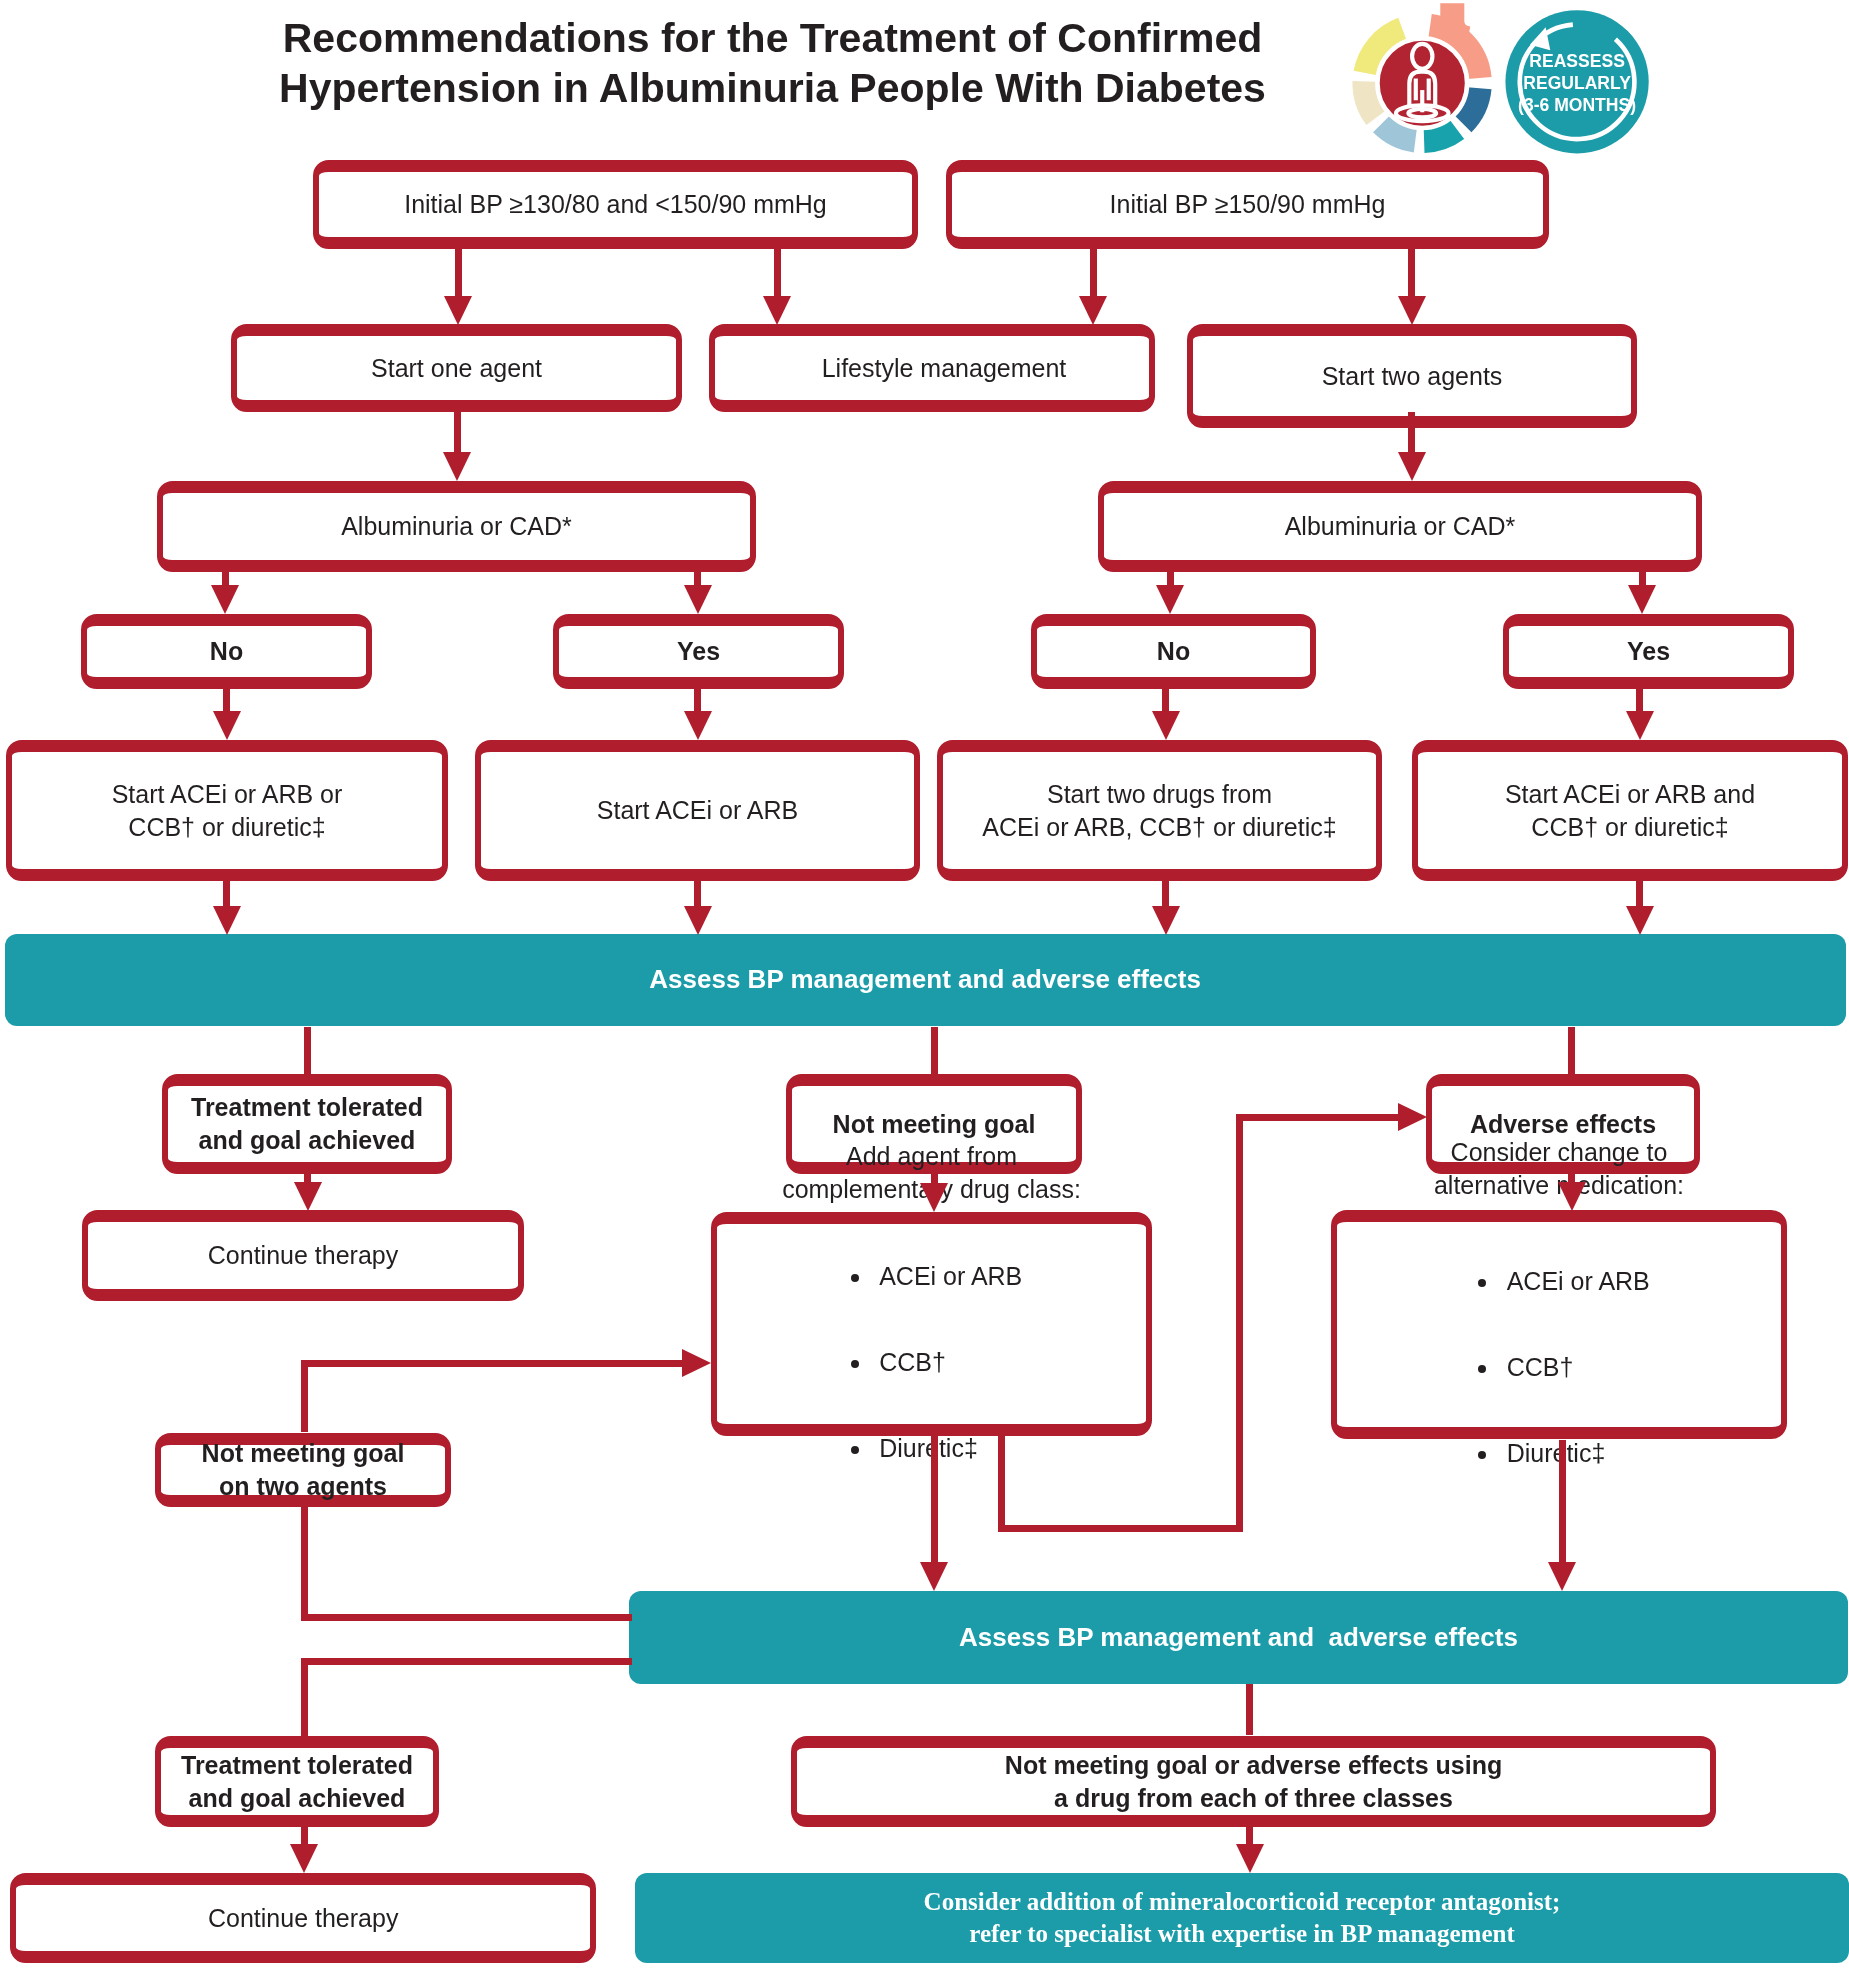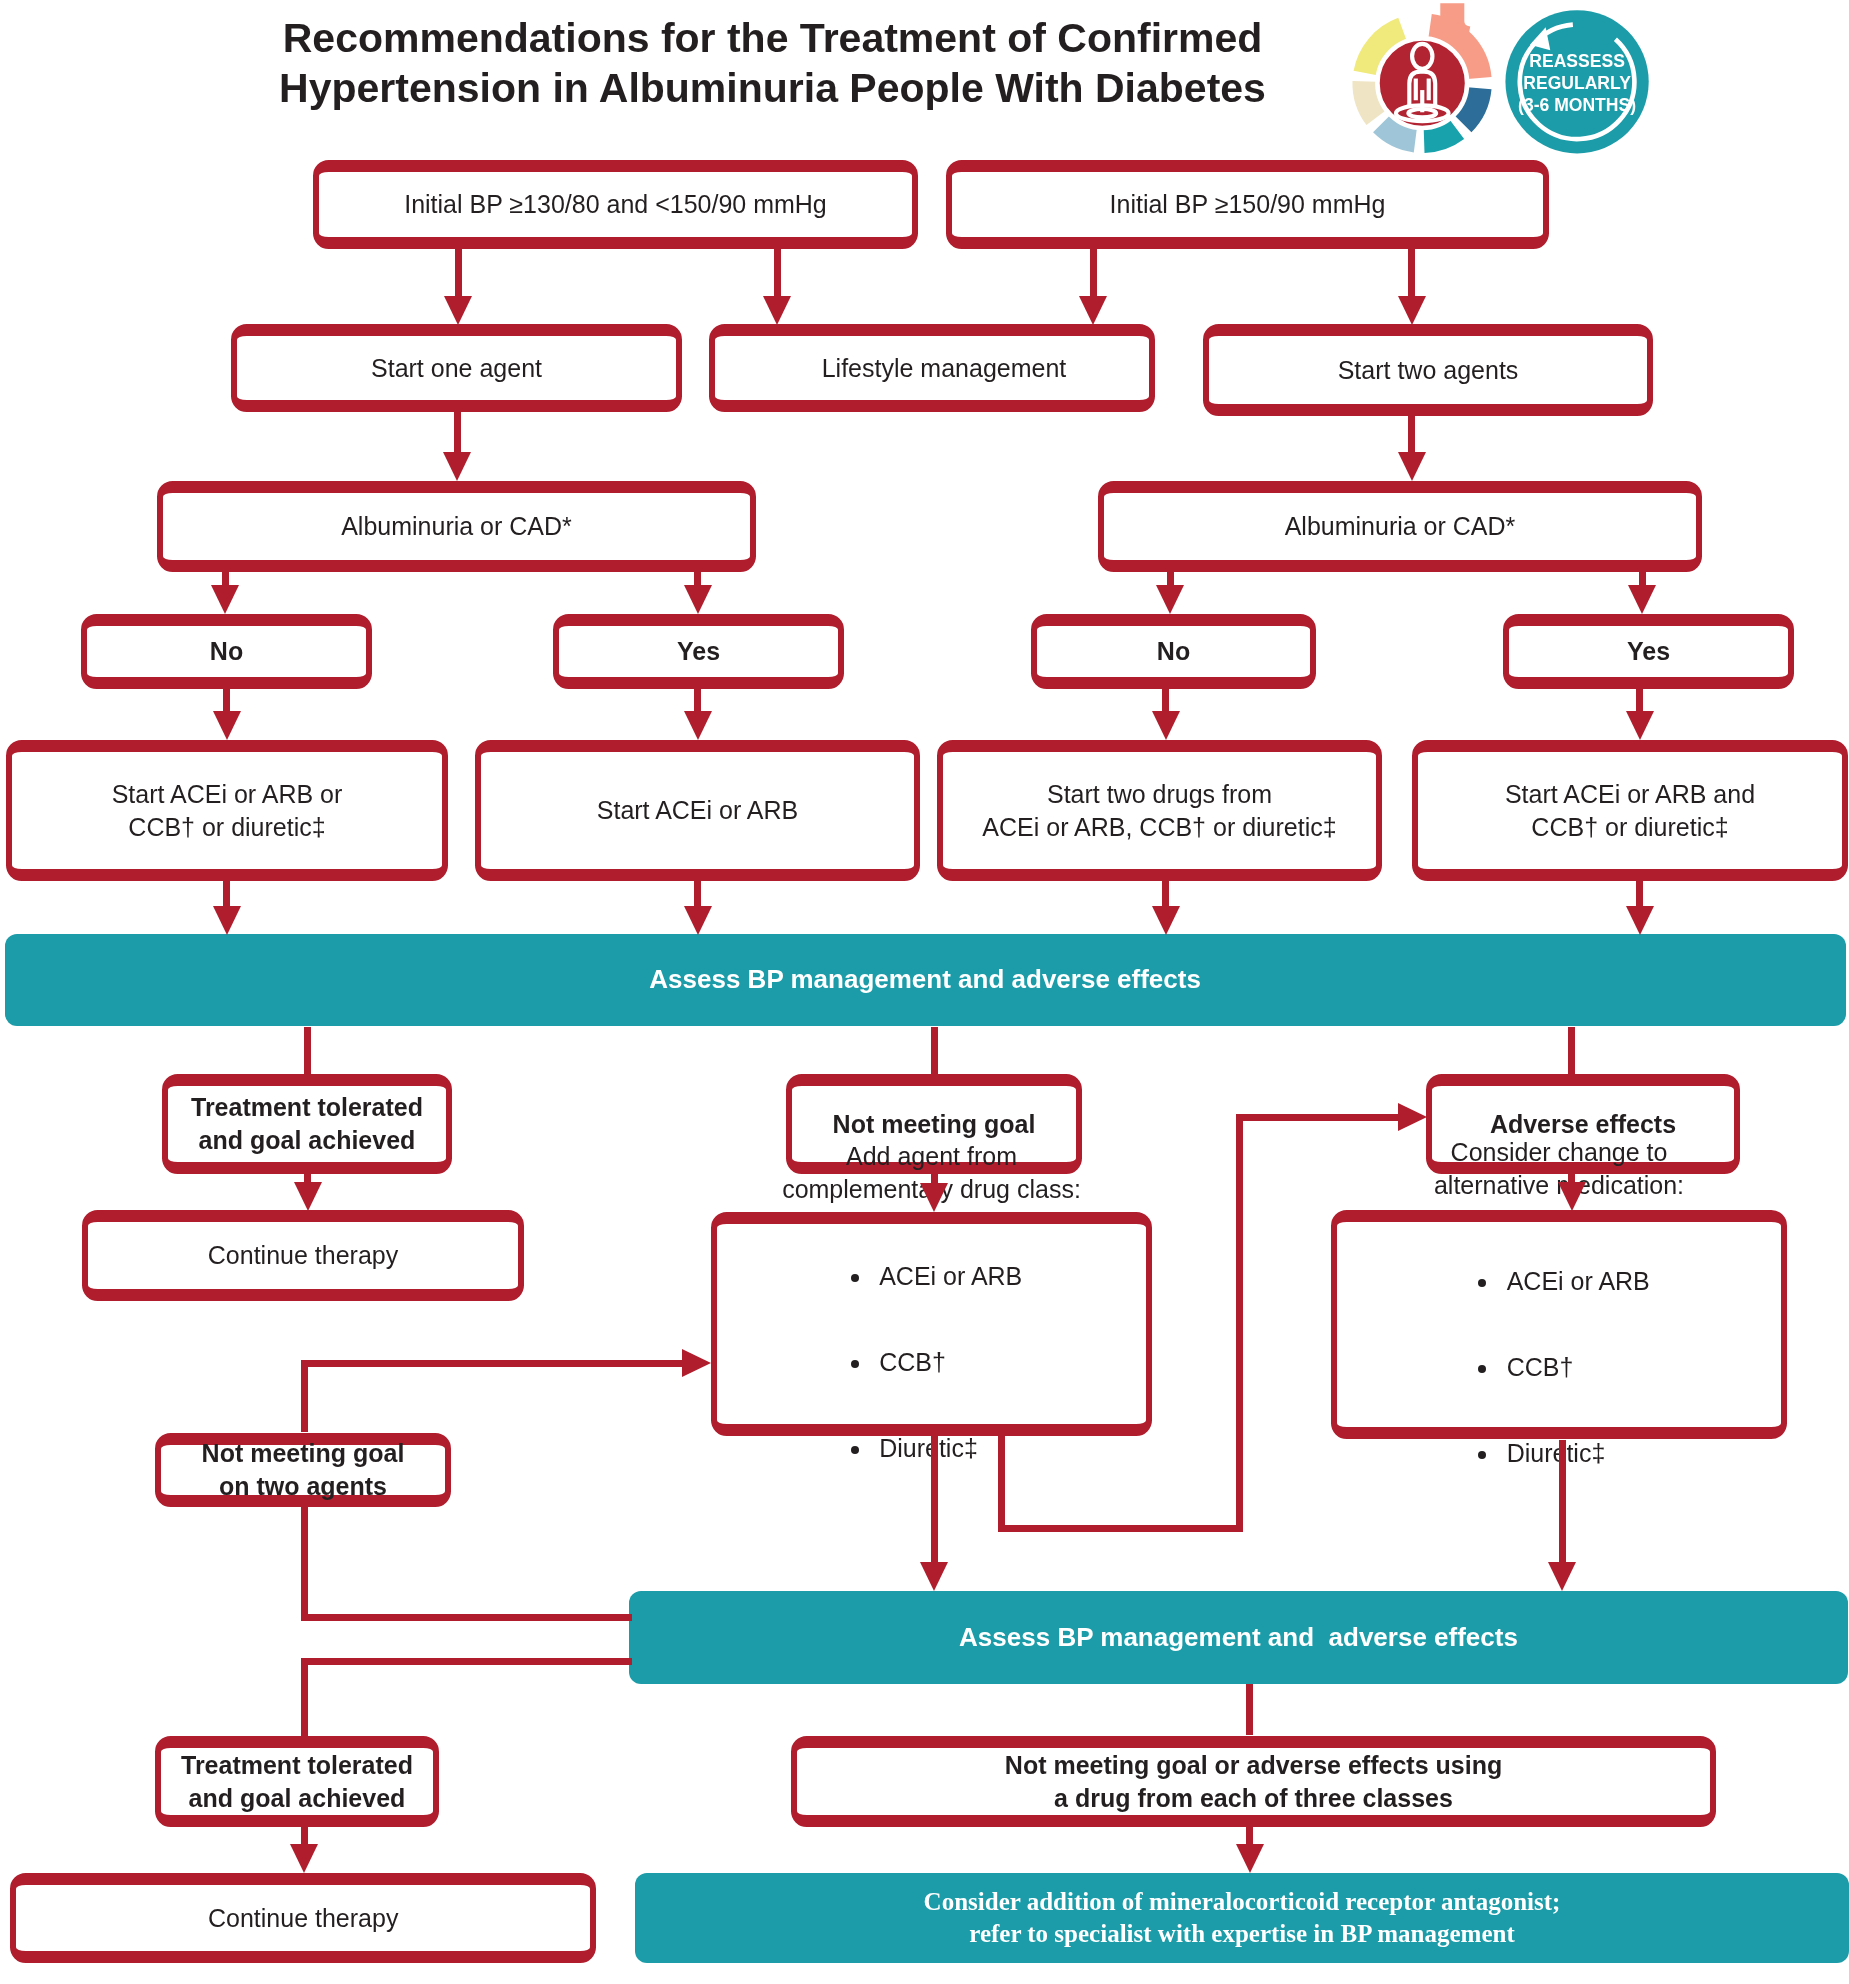--- a/index.html
+++ b/index.html
@@ -70,21 +70,21 @@
       <text x="500" y="188" text-anchor="middle" fill="#ffffff" font-size="38" font-weight="bold">REGULARLY</text>
       <text x="500" y="236" text-anchor="middle" fill="#ffffff" font-size="38" font-weight="bold">(3-6 MONTHS)</text>
     </g>
   </svg>
 
   <div class="box" style="left:313px;top:160px;width:605px;height:89px;">Initial BP ≥130/80 and &lt;150/90 mmHg</div>
   <div class="box" style="left:946px;top:160px;width:603px;height:89px;">Initial BP ≥150/90 mmHg</div>
 
   <div class="box" style="left:231px;top:324px;width:451px;height:88px;">Start one agent</div>
   <div class="box" style="left:709px;top:324px;width:446px;height:88px;padding-left:38px;">Lifestyle management</div>
-  <div class="box" style="left:1187px;top:324px;width:450px;height:92px;margin-left:16px;">Start two agents</div>
+  <div class="box" style="left:1187px;top:324px;width:450px;height:104px;">Start two agents</div>
 
   <div class="box" style="left:157px;top:481px;width:599px;height:91px;">Albuminuria or CAD*</div>
   <div class="box" style="left:1098px;top:481px;width:604px;height:91px;">Albuminuria or CAD*</div>
 
   <div class="box bold" style="left:81px;top:614px;width:291px;height:75px;">No</div>
   <div class="box bold" style="left:553px;top:614px;width:291px;height:75px;">Yes</div>
   <div class="box bold" style="left:1031px;top:614px;width:285px;height:75px;">No</div>
   <div class="box bold" style="left:1503px;top:614px;width:291px;height:75px;">Yes</div>
 
   <div class="box" style="left:6px;top:740px;width:442px;height:141px;">Start ACEi or ARB or
@@ -93,21 +93,21 @@
 ACEi or ARB, CCB† or diuretic‡</div>
   <div class="box" style="left:475px;top:740px;width:445px;height:141px;">Start ACEi or ARB</div>
   <div class="box" style="left:1412px;top:740px;width:436px;height:141px;">Start ACEi or ARB and
 CCB† or diuretic‡</div>
 
   <div class="tealbar" style="left:4.6px;top:934px;width:1841px;height:92px;">Assess BP management and adverse effects</div>
 
   <div class="box bold" style="left:162px;top:1074px;width:290px;height:100px;">Treatment tolerated
 and goal achieved</div>
   <div class="box bold" style="left:786px;top:1074px;width:296px;height:100px;">Not meeting goal</div>
-  <div class="box bold" style="left:1426px;top:1074px;width:314px;height:100px;text-align:center;">Adverse effects</div>
+  <div class="box bold" style="left:1426px;top:1074px;width:274px;height:100px;text-align:center;">Adverse effects</div>
 
   <div class="box" style="left:82px;top:1210px;width:442px;height:91px;">Continue therapy</div>
 
   <div class="box listbox" style="left:711px;top:1212px;width:441px;height:224px;">
     <div class="heading">Add agent from
 complementary drug class:</div>
     <ul>
       <li>ACEi or ARB</li>
       <li>CCB†</li>
       <li>Diuretic‡</li>

